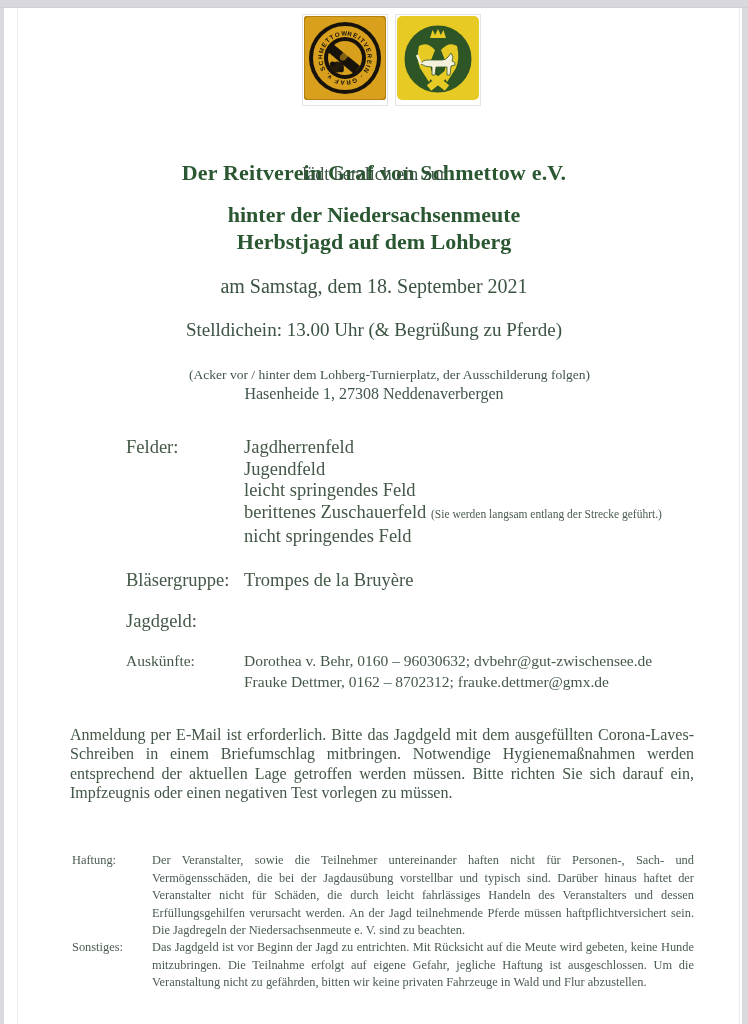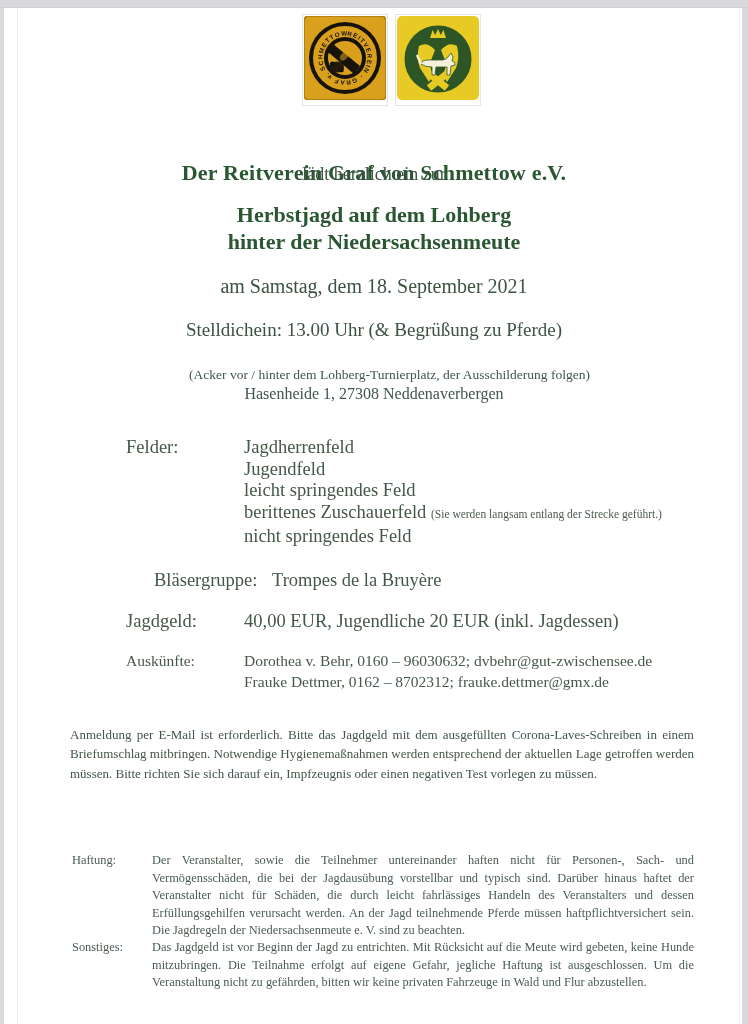--- a/index.html
+++ b/index.html
@@ -28,28 +28,28 @@
   .invite-line { top:164px; font-size:18px; color:#3c5342; }
   .event-title { top:201px; font-size:22px; font-weight:bold; color:#2a5731; line-height:27px; }
   .date-line   { top:275px; font-size:20px; color:#3c5342; }
   .meet-line   { top:319px; font-size:19px; color:#3c5342; }
   .loc-note    { top:367px; font-size:13.5px; color:#41564a;padding-left:31px; }
   .addr-line   { top:385px; font-size:16px; color:#41564a; }
 
   .kv { position:absolute; left:126px; display:flex; font-size:18.5px; line-height:21.7px; color:#445847; }
   .kv .k { width:118px; flex:0 0 118px; }
   .kv-fields   { top:437px; }
-  .kv-music    { top:570px;margin-left:28px; }
+  .kv-music    { top:570px; }
   .kv-fee      { top:611px; }
   .kv-contacts { top:650px; font-size:15.5px; line-height:21px; }
   .field-note  { font-size:11.5px; color:#4a5c4e; }
 
   .para-registration {
     position:absolute; top:725px; left:70px; width:624px;
-    font-size:13px; line-height:19.3px; text-align:justify; color:#425646;
+    font-size:16px; line-height:19.3px; text-align:justify; color:#425646;
   }
   .fine { position:absolute; left:72px; width:624px; display:flex;
     font-size:12.4px; line-height:17.5px; color:#4a5c50; }
   .fine .k { width:80px; flex:0 0 80px; }
   .fine .t { width:542px; text-align:justify; }
   .fine-liability { top:852px; }
   .fine-misc      { top:939px; }
 </style>
 </head>
 <body>
@@ -98,22 +98,22 @@
 
       <path d="M24 48 q1 -4 7 -4 h14 q4 0 6 -3 l3 -4 2 4 -1 4 q4 1 3 4 l-4 1 -1 9 h-3 l0 -8 h-11 l-1 8 h-3 l0 -8 q-7 0 -11 -3 z" fill="#f4f0dc" stroke="#2d5526" stroke-width="0.8"></path>
       <path d="M24 48 l-4 -9" stroke="#f4f0dc" stroke-width="2.4"></path>
     </svg>
   </div>
 </div>
 
 <div class="abs center club-name">Der Reitverein Graf von Schmettow e.V.</div>
 <div class="abs center invite-line">lädt herzlich ein zur</div>
 <div class="abs center event-title">
+  <div>hinter der Niedersachsenmeute</div>
   <div>Herbstjagd auf dem Lohberg</div>
-  <div>hinter der Niedersachsenmeute</div>
 </div>
 <div class="abs center date-line">am Samstag, dem 18. September 2021</div>
 <div class="abs center meet-line">Stelldichein: 13.00 Uhr (&amp; Begrüßung zu Pferde)</div>
 <div class="abs center loc-note">(Acker vor / hinter dem Lohberg-Turnierplatz, der Ausschilderung folgen)</div>
 <div class="abs center addr-line">Hasenheide 1, 27308 Neddenaverbergen</div>
 
 <div class="kv kv-fields">
   <div class="k">Felder:</div>
   <div class="v">
     <div>Jagdherrenfeld</div>
@@ -124,21 +124,20 @@
   </div>
 </div>
 
 <div class="kv kv-music">
   <div class="k">Bläsergruppe:</div>
   <div class="v">Trompes de la Bruyère</div>
 </div>
 
 <div class="kv kv-fee">
   <div class="k">Jagdgeld:</div>
-  <div class="v">40,00 EUR, Jugendliche 20 EUR (inkl. Jagdessen)</div>
 </div>
 
 <div class="kv kv-contacts">
   <div class="k">Auskünfte:</div>
   <div class="v">
     <div>Dorothea v. Behr, 0160 – 96030632; dvbehr@gut-zwischensee.de</div>
     <div>Frauke Dettmer, 0162 – 8702312; frauke.dettmer@gmx.de</div>
   </div>
 </div>
 

